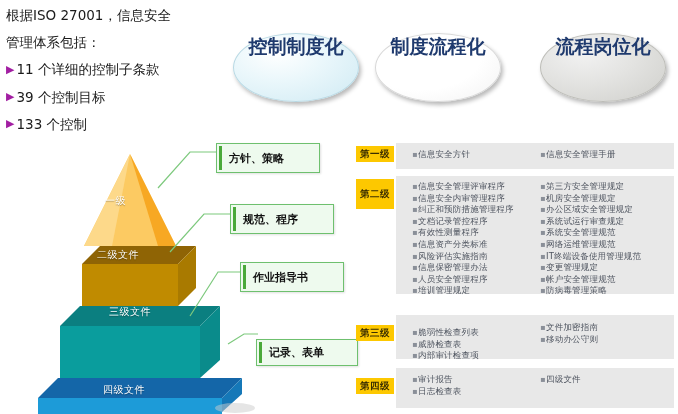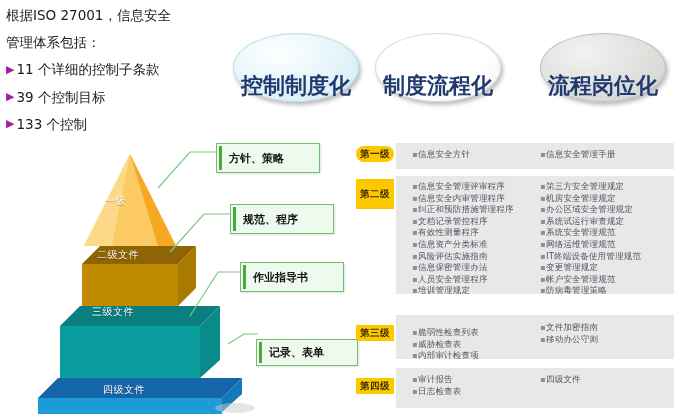--- a/index.html
+++ b/index.html
@@ -8,41 +8,41 @@
        -webkit-font-smoothing:antialiased;}
   .slide{position:absolute;left:0;top:0;width:678px;height:414px;background:#fff;}
 
   
   .intro{position:absolute;left:6px;top:8px;width:215px;}
   .intro-line{font-size:13.5px;color:#1a1a1a;line-height:1.05;margin-bottom:13px;white-space:nowrap;}
   .intro-bullet{font-size:13.5px;color:#1a1a1a;line-height:1.05;margin-bottom:13px;white-space:nowrap;display:flex;align-items:center;}
   .tri{color:#a21ea2;font-size:11px;margin-right:2px;line-height:1;}
 
   
-  .ellipse{position:absolute;border-radius:50%;display:flex;align-items:flex-end;justify-content:center;
-           font-family:"DejaVu Serif","Liberation Serif",serif;font-weight:700;font-size:22px;color:#1f3a6e;
+  .ellipse{position:absolute;border-radius:50%;display:flex;align-items:flex-start;justify-content:center;
+           font-family:"DejaVu Serif","Liberation Serif",serif;font-weight:700;font-size:19px;color:#1f3a6e;
            box-shadow:2px 3px 4px rgba(0,0,0,0.28);}
   #ell1{left:233px;top:33px;width:124px;height:67px;
         background:radial-gradient(ellipse at 35% 28%,#ffffff 0%,#eaf7fb 42%,#cfeaf3 100%);
         border:1px solid #b9d9e4;}
   #ell2{left:375px;top:33px;width:124px;height:67px;
         background:radial-gradient(ellipse at 35% 28%,#ffffff 0%,#ffffff 55%,#f2f2f2 100%);
         border:1px solid #d8d8d8;}
   #ell3{left:540px;top:33px;width:124px;height:67px;
         background:radial-gradient(ellipse at 35% 28%,#f2f2f2 0%,#e3e3e1 45%,#cfcfcb 100%);
         border:1px solid #bdbdb8;}
 
   
   .pyramid{position:absolute;left:30px;top:146px;width:260px;height:268px;}
 
   .ptext{position:absolute;color:#ffffff;font-size:10px;letter-spacing:.5px;
          text-shadow:0 1px 1px rgba(0,0,0,.35);white-space:nowrap;pointer-events:none;}
   #pt1{left:105px;top:194px;font-size:10px;}
   #pt2{left:97px;top:248px;}
-  #pt3{left:92px;top:305px;}
+  #pt3{left:109px;top:305px;}
   #pt4{left:103px;top:383px;}
 
   
   .callout{position:absolute;background:#eefaee;border:1px solid #6ec06e;
            display:flex;align-items:center;box-shadow:1px 1px 2px rgba(0,0,0,.12);}
   .callout .bar{width:3px;align-self:stretch;background:#4aa93a;margin:2px 0 2px 2px;}
   .callout .ctxt{font-size:11px;color:#111;padding-left:7px;white-space:nowrap;font-weight:600;}
   #co1{left:216px;top:143px;width:102px;height:28px;text-align:center;}
   #co2{left:230px;top:204px;width:102px;height:28px;}
   #co3{left:240px;top:262px;width:102px;height:28px;}
@@ -50,21 +50,21 @@
 
   
   .row{position:absolute;background:#e8e8e8;}
   #row1{left:396px;top:143px;width:278px;height:26px;}
   #row2{left:396px;top:176px;width:278px;height:118px;}
   #row3{left:396px;top:315px;width:278px;height:44px;}
   #row4{left:396px;top:368px;width:278px;height:40px;}
 
   .badge{position:absolute;background:#fdc800;color:#3a2e00;font-size:9.5px;font-weight:700;
          display:flex;align-items:center;justify-content:center;letter-spacing:.5px;}
-  #bd1{left:356px;top:146px;width:38px;height:16px;border-radius:8px;}
+  #bd1{left:356px;top:146px;width:38px;height:16px;}
   #bd2{left:356px;top:179px;width:38px;height:30px;}
   #bd3{left:356px;top:325px;width:38px;height:16px;}
   #bd4{left:356px;top:378px;width:38px;height:16px;}
 
   .col{position:absolute;}
   .li{display:flex;align-items:flex-start;font-size:8.5px;color:#4f5560;line-height:11.6px;white-space:nowrap;}
   .li .dot{width:6px;flex:none;color:#8a8f98;font-size:8px;line-height:11.6px;}
   .li .t{letter-spacing:.2px;}
 
   #r1c1{left:412px;top:149px;}

